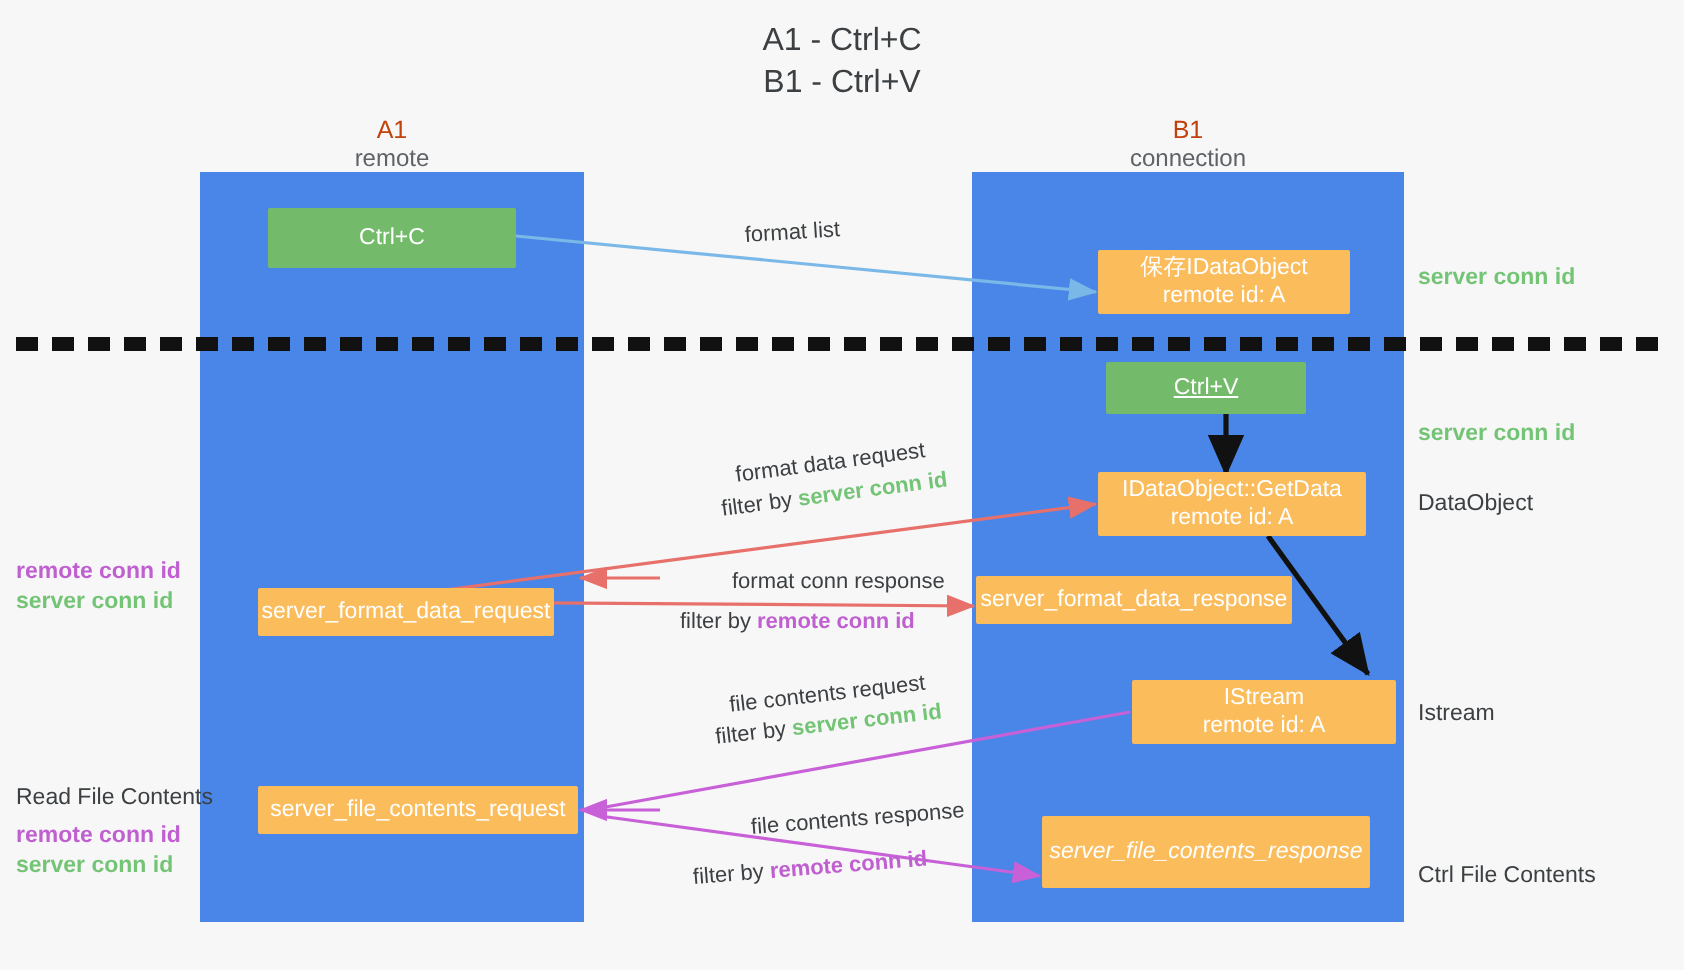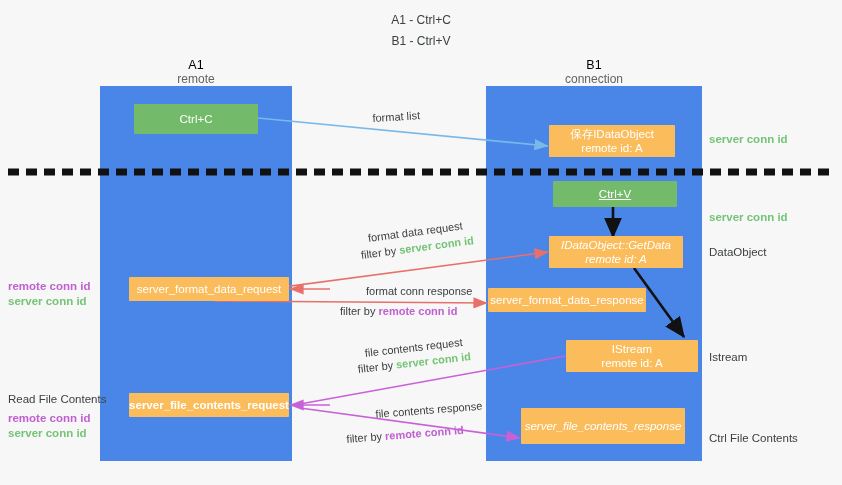--- a/index.html
+++ b/index.html
@@ -15,33 +15,33 @@
     font-family: "Liberation Sans", "DejaVu Sans", sans-serif;
     overflow: hidden;
   }
   .abs { position: absolute; }
 
   
   #title {
     left: 0; top: 10px; width: 842px;
     text-align: center;
     color: #3c4043;
-    font-size: 12px;
+    font-size: 16px;
     line-height: 21px;
   }
   #title div { white-space: pre; }
 
   
   .lane-header {
     text-align: center;
     color: #5f6368;
     font-size: 12px;
     line-height: 14px;
   }
-  .lane-header .lane-title { font-size: 12.5px; color: #000000; }
+  .lane-header .lane-title { font-size: 12.5px; color: #c2410c; }
   .lane-header .lane-sub { font-size: 12px; color: #5f6368; }
 
   
   .lane {
     background: #4a86e8;
   }
   #lane-a1 { left: 100px; top: 86px; width: 192px; height: 375px; }
   #lane-b1 { left: 486px; top: 86px; width: 216px; height: 375px; }
 
   
@@ -150,43 +150,43 @@
 
   <div class="abs box green" style="left:134px; top:104px; width:124px; height:30px;">
     <div>Ctrl+C</div>
   </div>
 
   <div class="abs box orange" style="left:549px; top:125px; width:126px; height:32px;">
     <div>保存IDataObject</div>
     <div>remote id: A</div>
   </div>
 
-  <div class="abs box green" style="left:553px; top:181px; width:124px; height:26px;text-decoration:underline;">
+  <div class="abs box green" style="left:553px; top:181px; width:100px; height:26px;text-decoration:underline;">
     <div>Ctrl+V</div>
   </div>
 
-  <div class="abs box orange" style="left:549px; top:236px; width:134px; height:32px;font-style:italic;">
+  <div class="abs box orange" style="left:549px; top:236px; width:134px; height:32px;">
     <div>IDataObject::GetData</div>
     <div>remote id: A</div>
   </div>
 
-  <div class="abs box orange" style="left:129px; top:277px; width:160px; height:24px;">
+  <div class="abs box orange" style="left:129px; top:294px; width:148px; height:24px;">
     <div>server_format_data_request</div>
   </div>
 
   <div class="abs box orange" style="left:488px; top:288px; width:158px; height:24px;">
     <div>server_format_data_response</div>
   </div>
 
   <div class="abs box orange" style="left:566px; top:340px; width:132px; height:32px;">
     <div>IStream</div>
     <div>remote id: A</div>
   </div>
 
-  <div class="abs box orange" style="left:129px; top:393px; width:160px; height:24px;font-weight:bold;">
+  <div class="abs box orange" style="left:129px; top:393px; width:160px; height:24px;">
     <div>server_file_contents_request</div>
   </div>
 
   <div class="abs box orange" style="left:521px; top:408px; width:164px; height:36px;font-style:italic;">
     <div>server_file_contents_response</div>
   </div>
 
   <div class="abs edge-label" style="left:372px; top:111px; transform:rotate(-3.5deg); transform-origin:left top;">
     <span>format list</span>
   </div>

